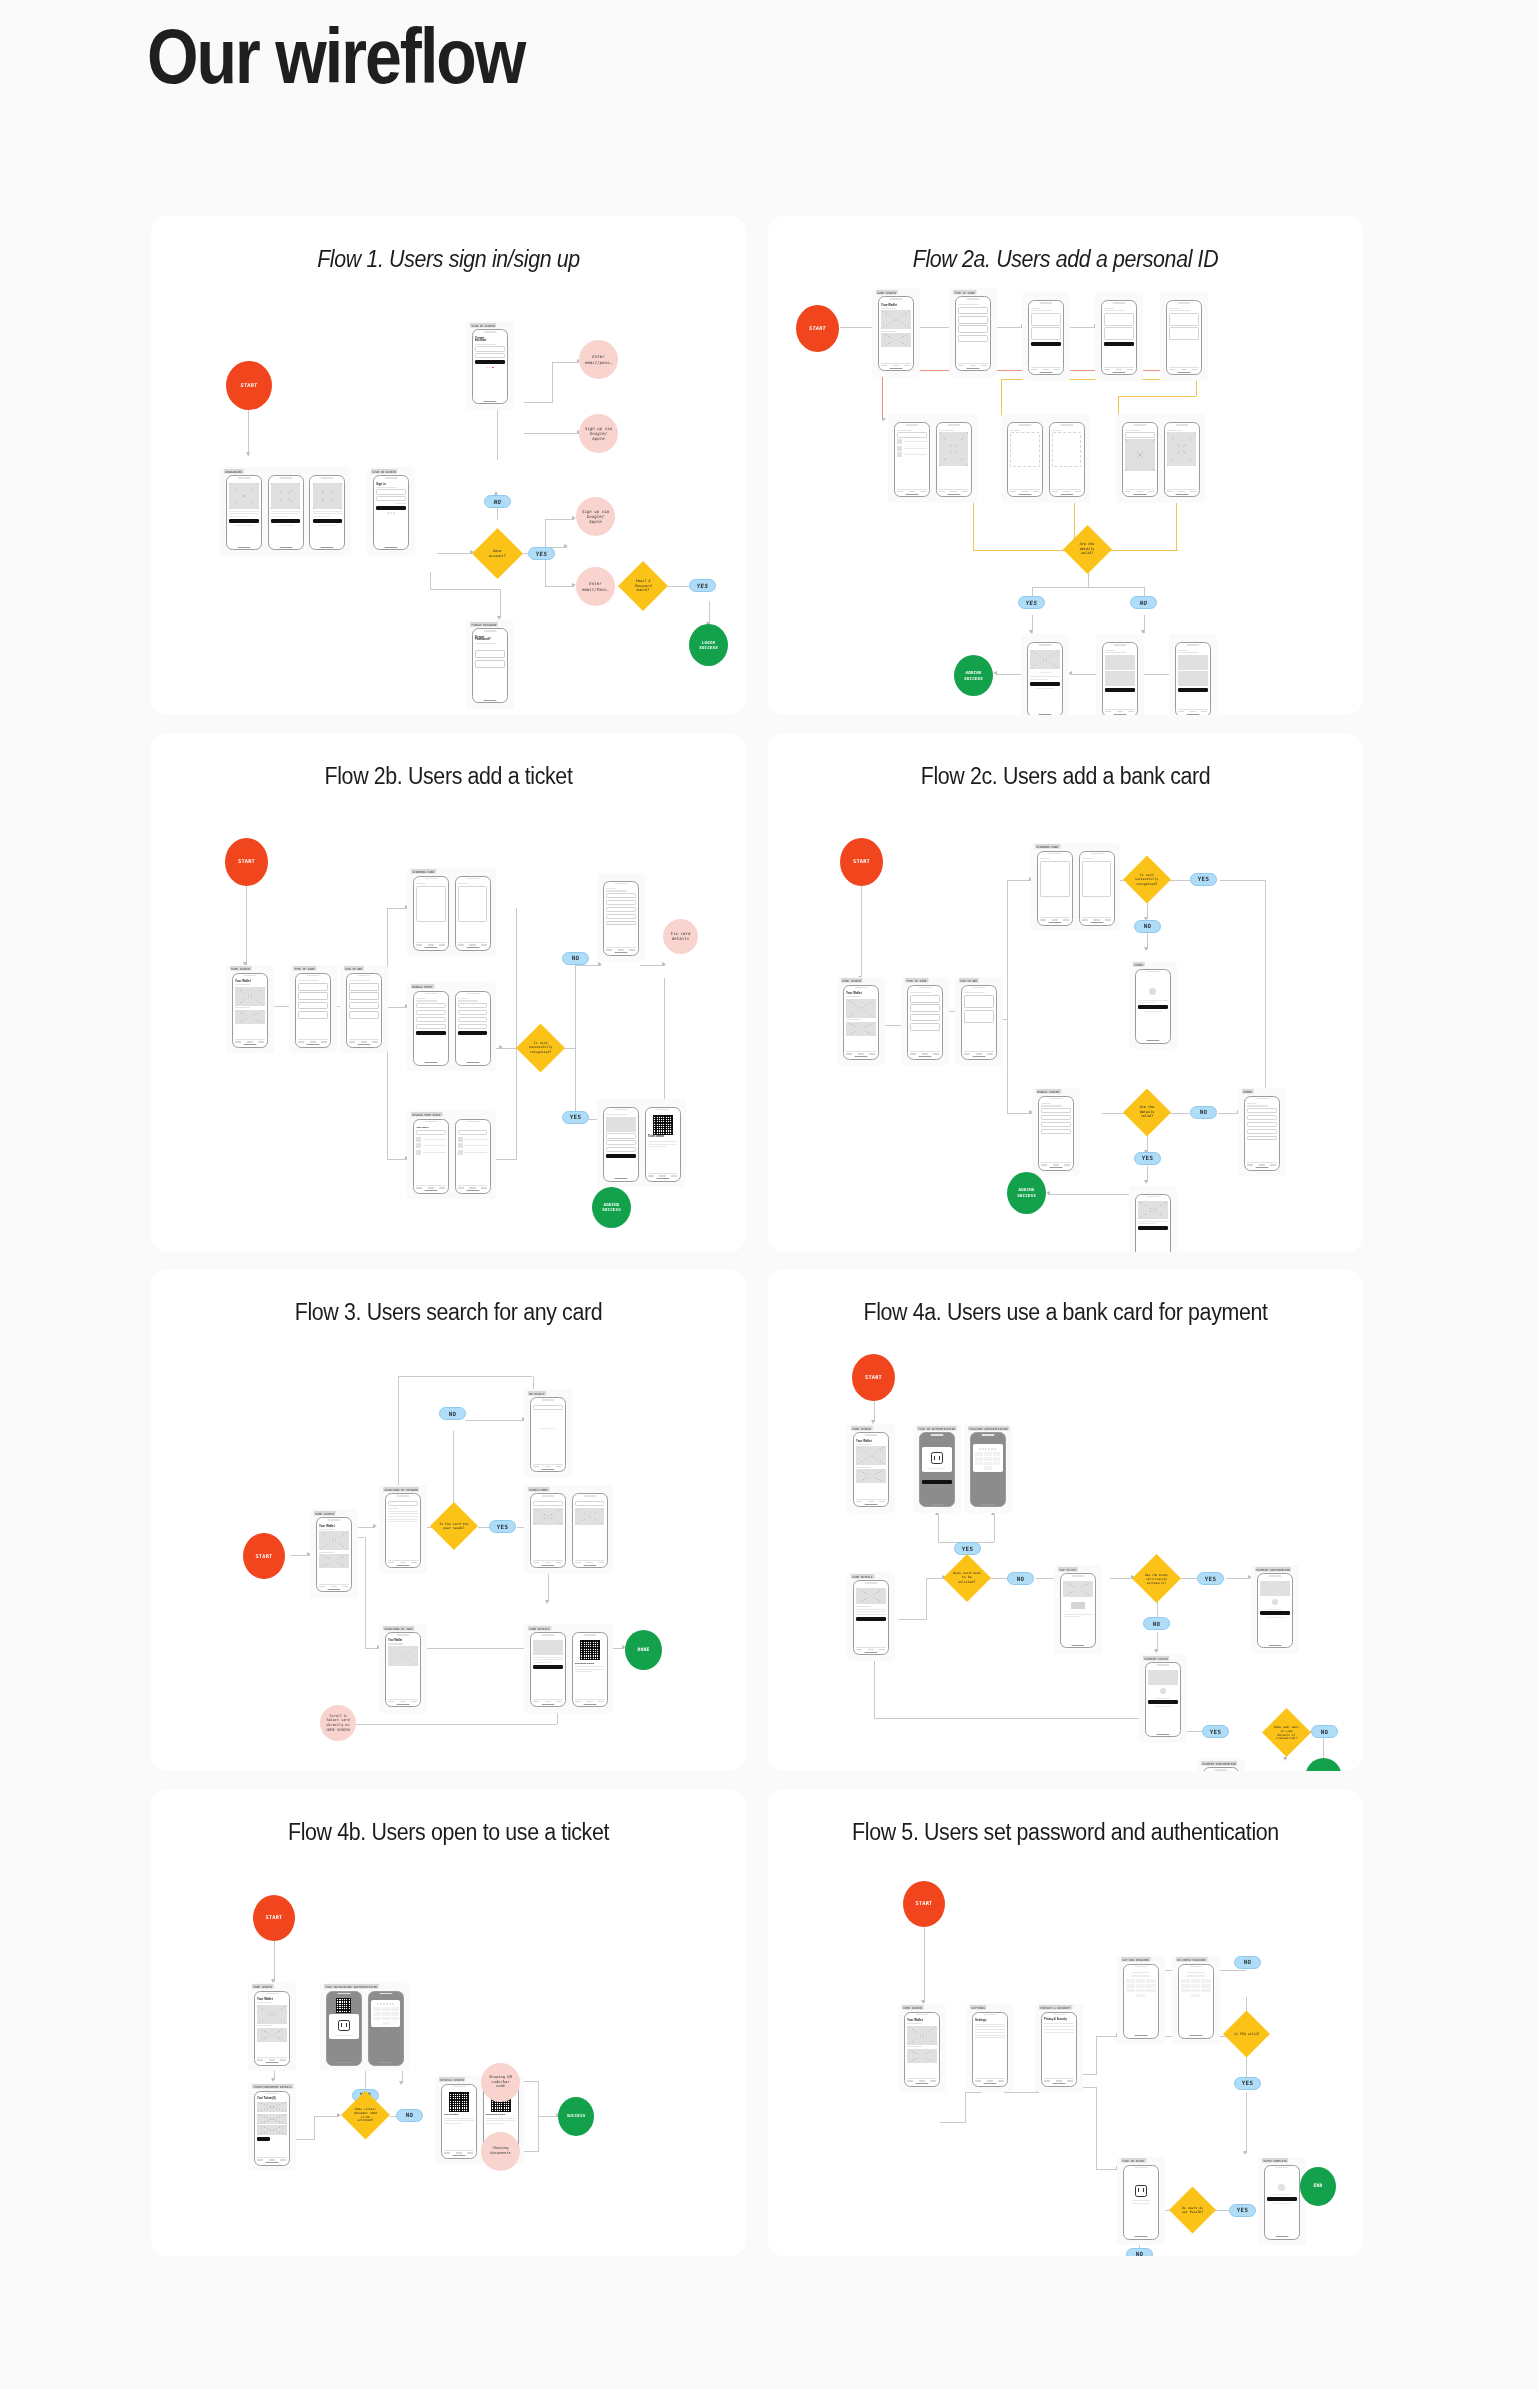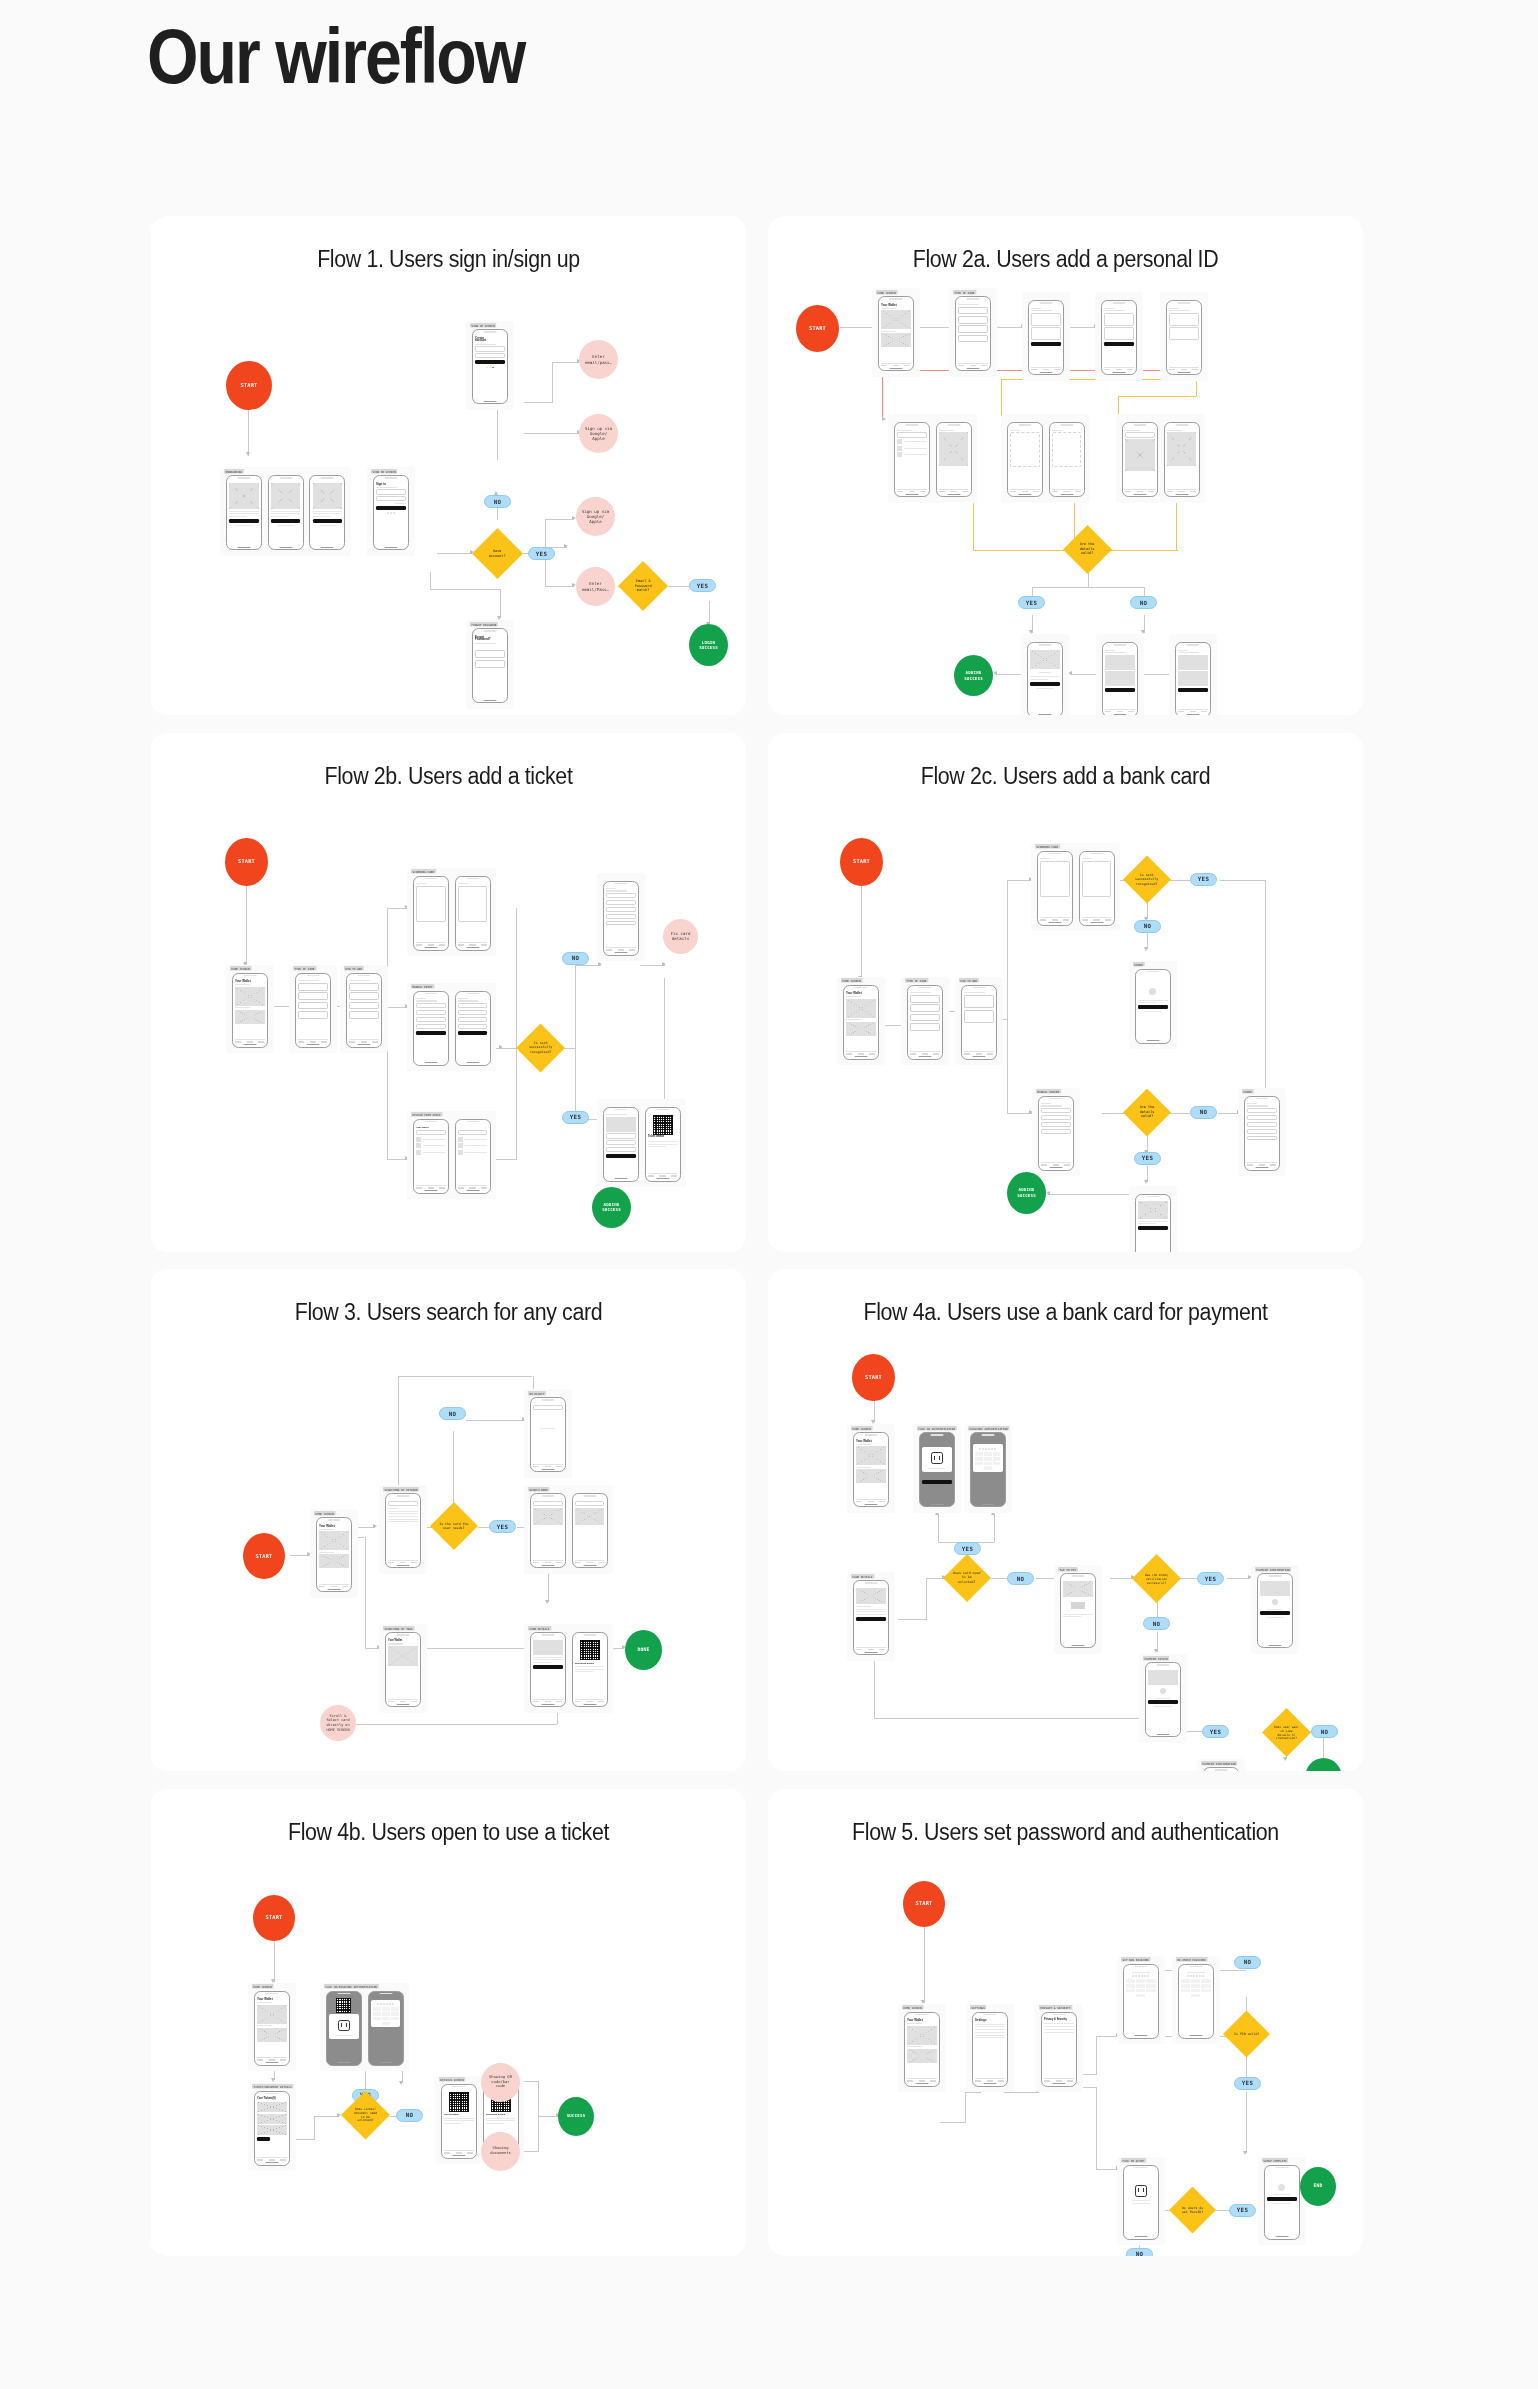--- a/index.html
+++ b/index.html
@@ -35,21 +35,21 @@
     grid-template-columns:595px 595px;
     column-gap:22px;
     row-gap:17.5px;
   }
   .card{
     background:#FFFFFF;
     border-radius:16.3px;
     position:relative;
     overflow:hidden;
   }
-  .card.h1{ height:499px; }
+  .card.h1{ height:499px;font-style:italic; }
   .card.h2{ height:519px; }
   .card.h3{ height:502px; }
   .card.h4{ height:467px; }
 
   .card-title{
     position:absolute;
     top:30px; left:0; right:0;
     text-align:center;
     font-size:23px;
     letter-spacing:-0.4px;

